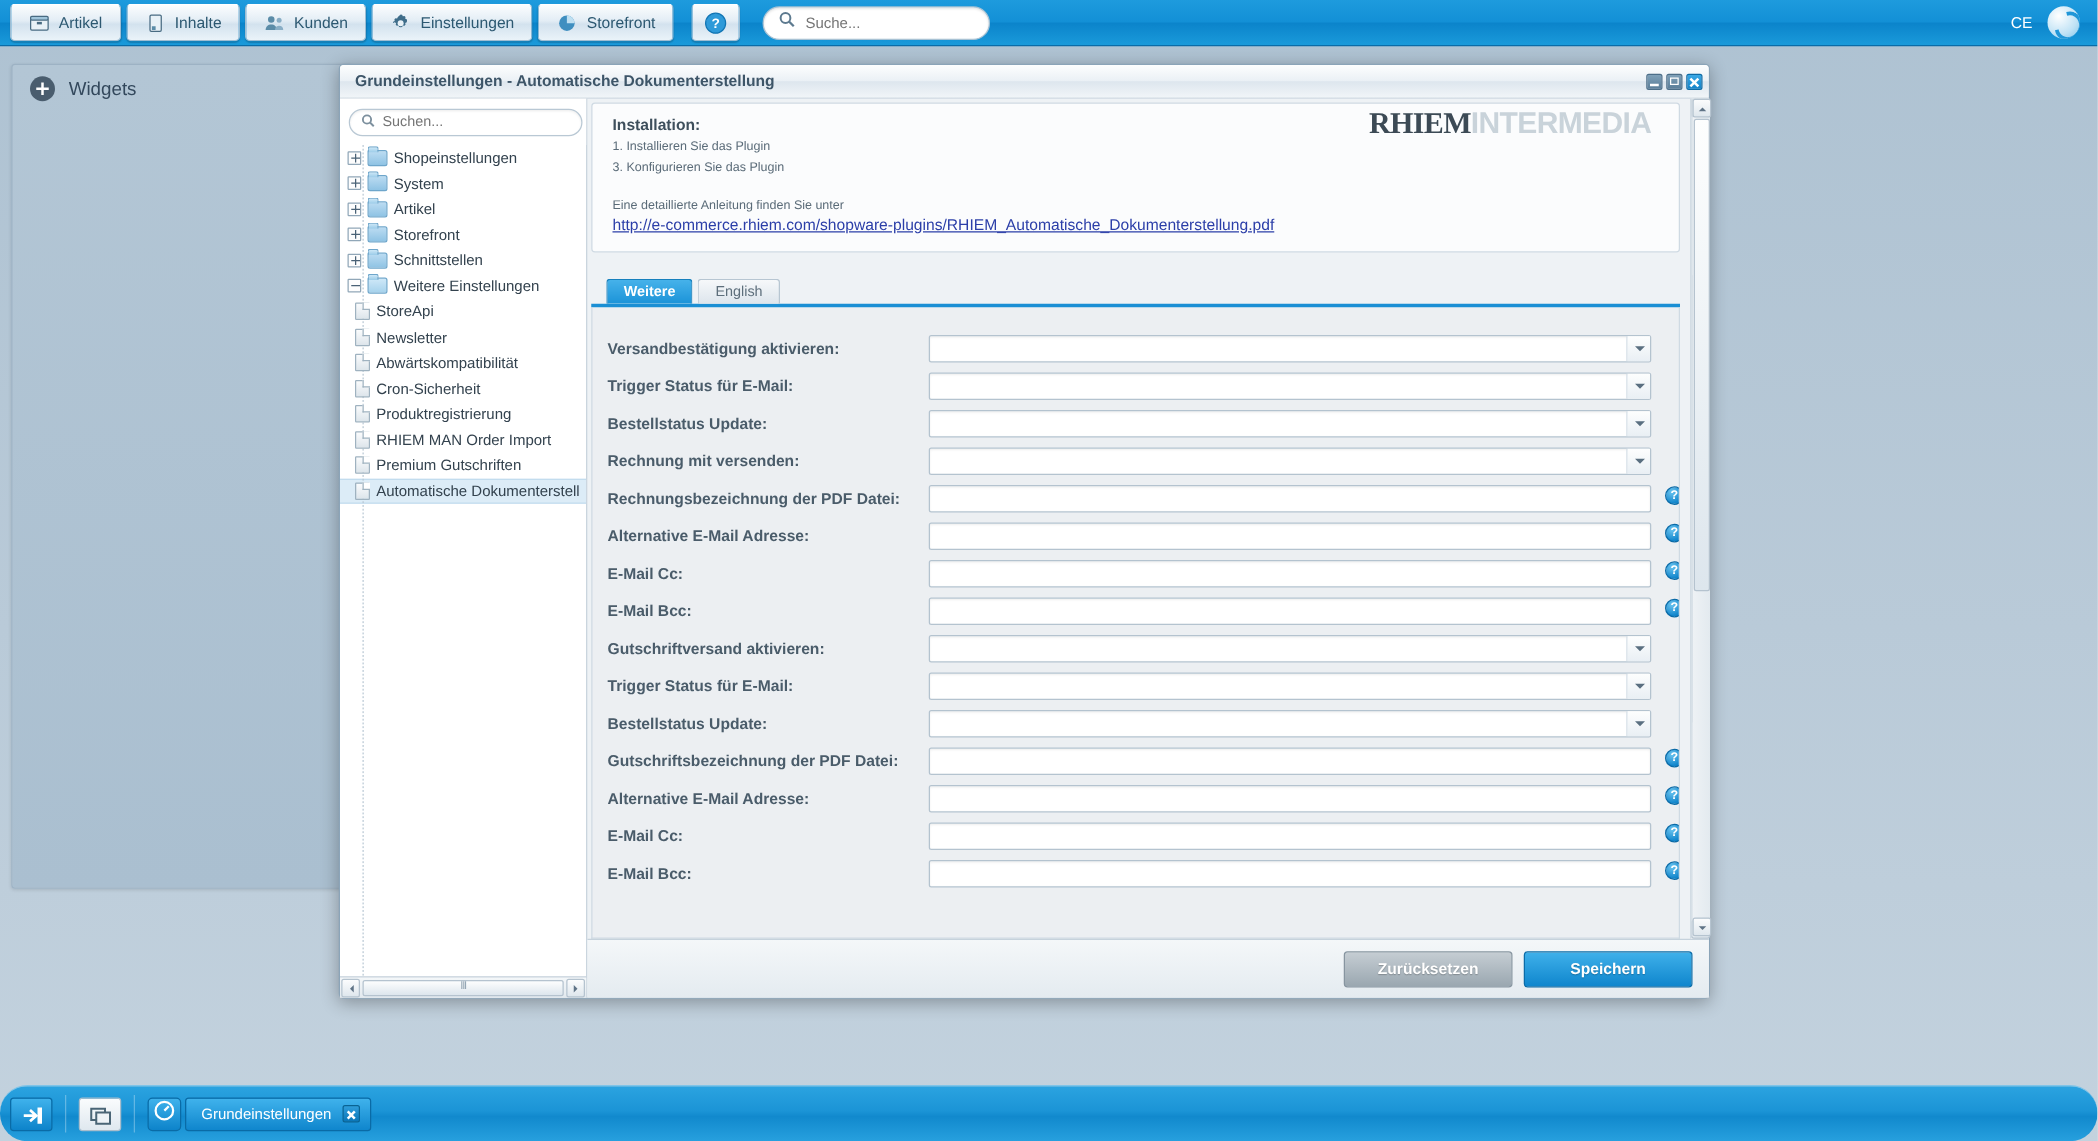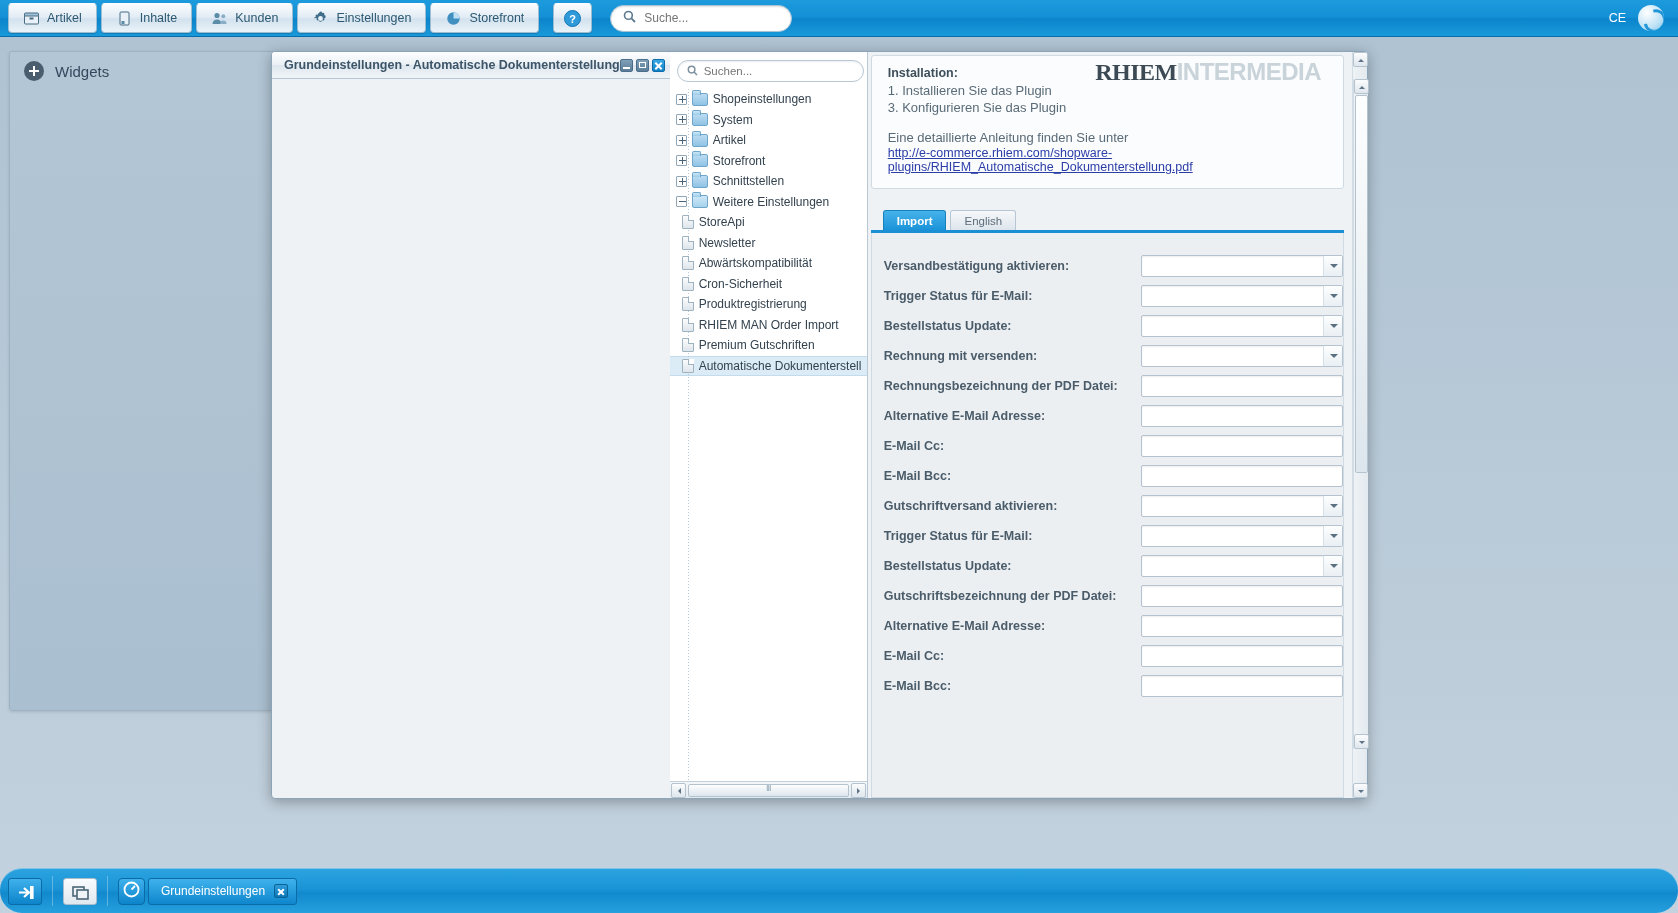--- a/index.html
+++ b/index.html
@@ -79,21 +79,21 @@
   }
   .plus-ic::before { left: 5px; top: 9px; width: 10px; height: 2px; }
   .plus-ic::after  { left: 9px; top: 5px; width: 2px; height: 10px; }
 
   
   .win {
     position: absolute; left: 271px; top: 51px; width: 1097px; height: 748px;
     background: #eef2f5;
     border: 1px solid #8ba4b8; border-radius: 4px;
     box-shadow: 0 3px 14px rgba(0,0,0,.30);
-    display: flex; flex-direction: row;
+    display: flex; flex-direction: column;
   }
   .win-title {
     height: 27px; flex: 0 0 auto;
     background: linear-gradient(180deg,#fdfefe 0%,#eaf0f5 50%,#dde6ee 51%,#f1f5f8 100%);
     border-bottom: 1px solid #b6c6d3; border-radius: 3px 3px 0 0;
     display: flex; align-items: center; padding: 0 5px 0 12px;
     font-size: 12.5px; color: #3d5568; font-weight: bold;
   }
   .win-ctrls { margin-left: auto; display: flex; gap: 3px; }
   .wc {
@@ -199,21 +199,21 @@
     background: #fbfcfd; border: 1px solid #cfdae3; border-radius: 3px;
     padding: 10px 16px 14px 16px; position: relative; min-height: 118px;
   }
   .info-logo {
     position: absolute; right: 22px; top: 2px;
     font-size: 24px; font-weight: bold; letter-spacing: -0.5px;
   }
   .info-logo .a { color: #3c4a55; font-family: Liberation Serif, serif; }
   .info-logo .b { color: #c9d3da; }
   .info-title { font-size: 12.5px; font-weight: bold; color: #3e4f5c; margin-bottom: 2px; }
-  .info-line { font-size: 13px; color: #5a6b78; line-height: 17px; }
+  .info-line { font-size: 10px; color: #5a6b78; line-height: 17px; }
   .info-gap { height: 13px; }
   .info-link { font-size: 12.5px; color: #2b3ea8; text-decoration: underline; cursor: pointer; }
 
   .tabs-row {
     margin: 21px 6px 0 1px; display: flex; gap: 4px; align-items: flex-end;
     border-bottom: 3px solid #1a8fd4; padding-left: 12px; height: 23px;
   }
   .tab {
     height: 20px; padding: 0 13px; font-size: 11.5px; border-radius: 3px 3px 0 0;
     display: flex; align-items: center; cursor: pointer;
@@ -545,21 +545,21 @@
             <div class="info-title">Installation:</div>
             <div class="info-line">1. Installieren Sie das Plugin</div>
             <div class="info-line">3. Konfigurieren Sie das Plugin</div>
             <div class="info-gap"></div>
             <div class="info-line">Eine detaillierte Anleitung finden Sie unter</div>
             <div class="info-link">http://e-commerce.rhiem.com/shopware-plugins/RHIEM_Automatische_Dokumenterstellung.pdf</div>
           </div>
 
           <div class="tabs-row">
             <div class="tab active">
-              <span>Import</span>
+              <span>Weitere</span>
             </div>
             <div class="tab">
               <span>English</span>
             </div>
           </div>
 
           <div class="form-panel">
 
             <div class="frow">
               <div class="flabel">Versandbestätigung aktivieren:</div>
@@ -693,20 +693,28 @@
         </div>
 
         <div class="vscroll" style="height:100%;">
           <span class="vs-arrow up"></span>
           <span class="vs-track"></span>
           <span class="vs-thumb" style="top:140px;height:360px;"></span>
           <span class="vs-arrow dn" style="position:absolute;bottom:0;"></span>
         </div>
       </div>
 
+      <div class="footer">
+        <div class="btn grey">
+          <span>Zurücksetzen</span>
+        </div>
+        <div class="btn blue">
+          <span>Speichern</span>
+        </div>
+      </div>
     </div>
 
   </div>
 </div>
 
 <div class="vscroll" style="position:absolute; left:1353px; top:79px; height:670px; background:linear-gradient(90deg,#eef2f5,#e3eaef);">
   <span class="vs-arrow up"></span>
   <span class="vs-thumb" style="top:16px;height:378px;"></span>
   <span class="vs-arrow dn" style="position:absolute;bottom:0;"></span>
 </div>

